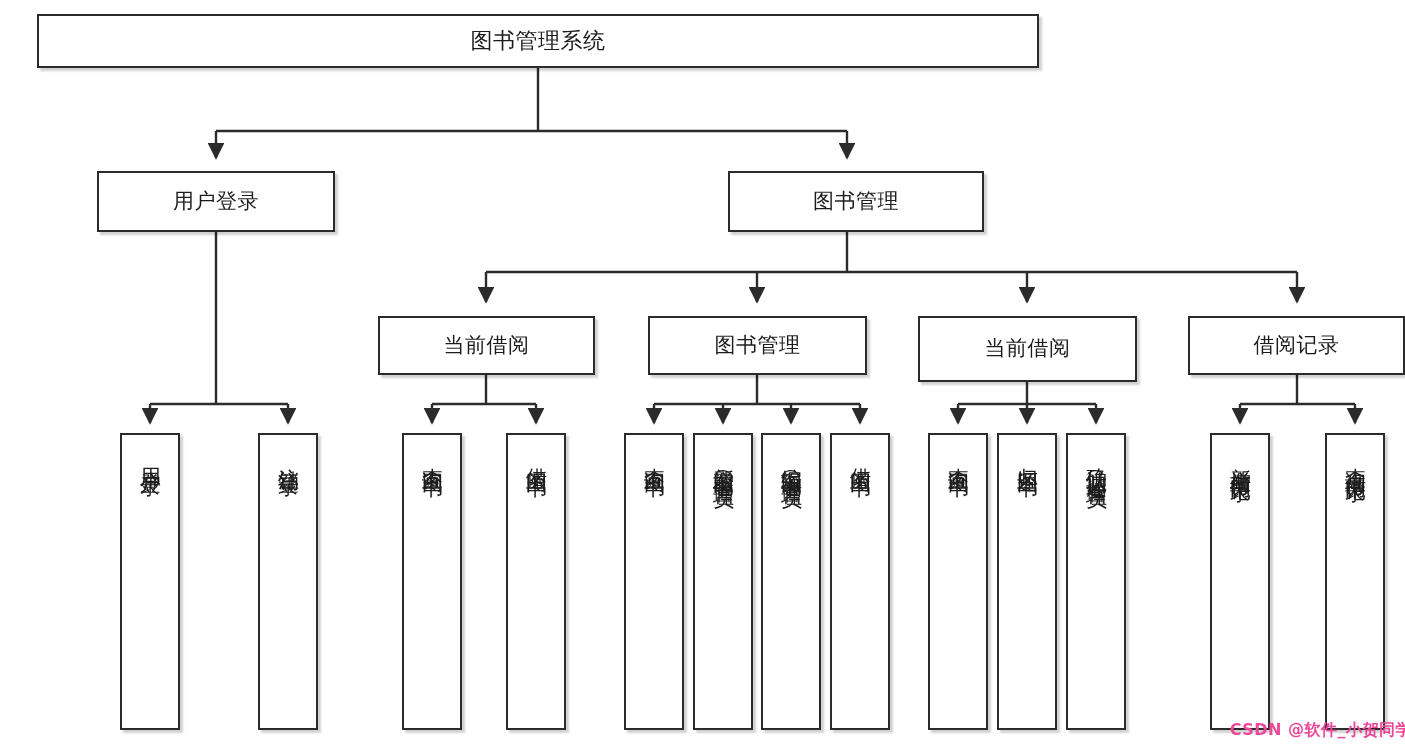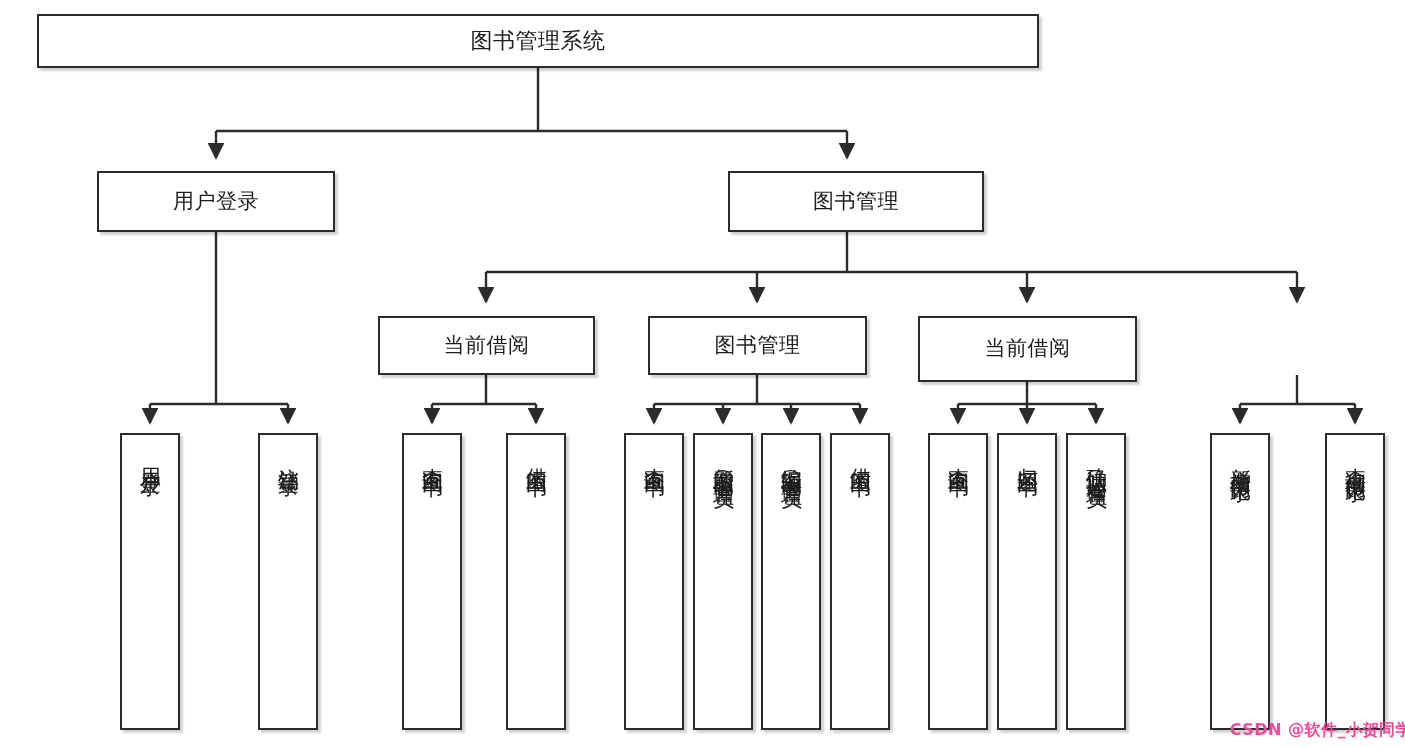--- a/index.html
+++ b/index.html
@@ -139,20 +139,23 @@
 
   <div class="node horizontal" style="left:361px; top:316px; width:217px; height:59px;">
     <span class="label">当前借阅</span>
   </div>
   <div class="node horizontal" style="left:631px; top:316px; width:219px; height:59px;">
     <span class="label">图书管理</span>
   </div>
   <div class="node horizontal" style="left:901px; top:316px; width:219px; height:66px;">
     <span class="label">当前借阅</span>
   </div>
+  <div class="node horizontal" style="left:1171px; top:316px; width:217px; height:59px;">
+    <span class="label">借阅记录</span>
+  </div>
 
   <div class="node vertical" style="left:103px; top:433px; width:60px; height:297px;">
     <span class="label">用户登录</span>
   </div>
   <div class="node vertical" style="left:241px; top:433px; width:60px; height:297px;">
     <span class="label">注销登录</span>
   </div>
 
   <div class="node vertical" style="left:385px; top:433px; width:60px; height:297px;">
     <span class="label">查询图书</span>

